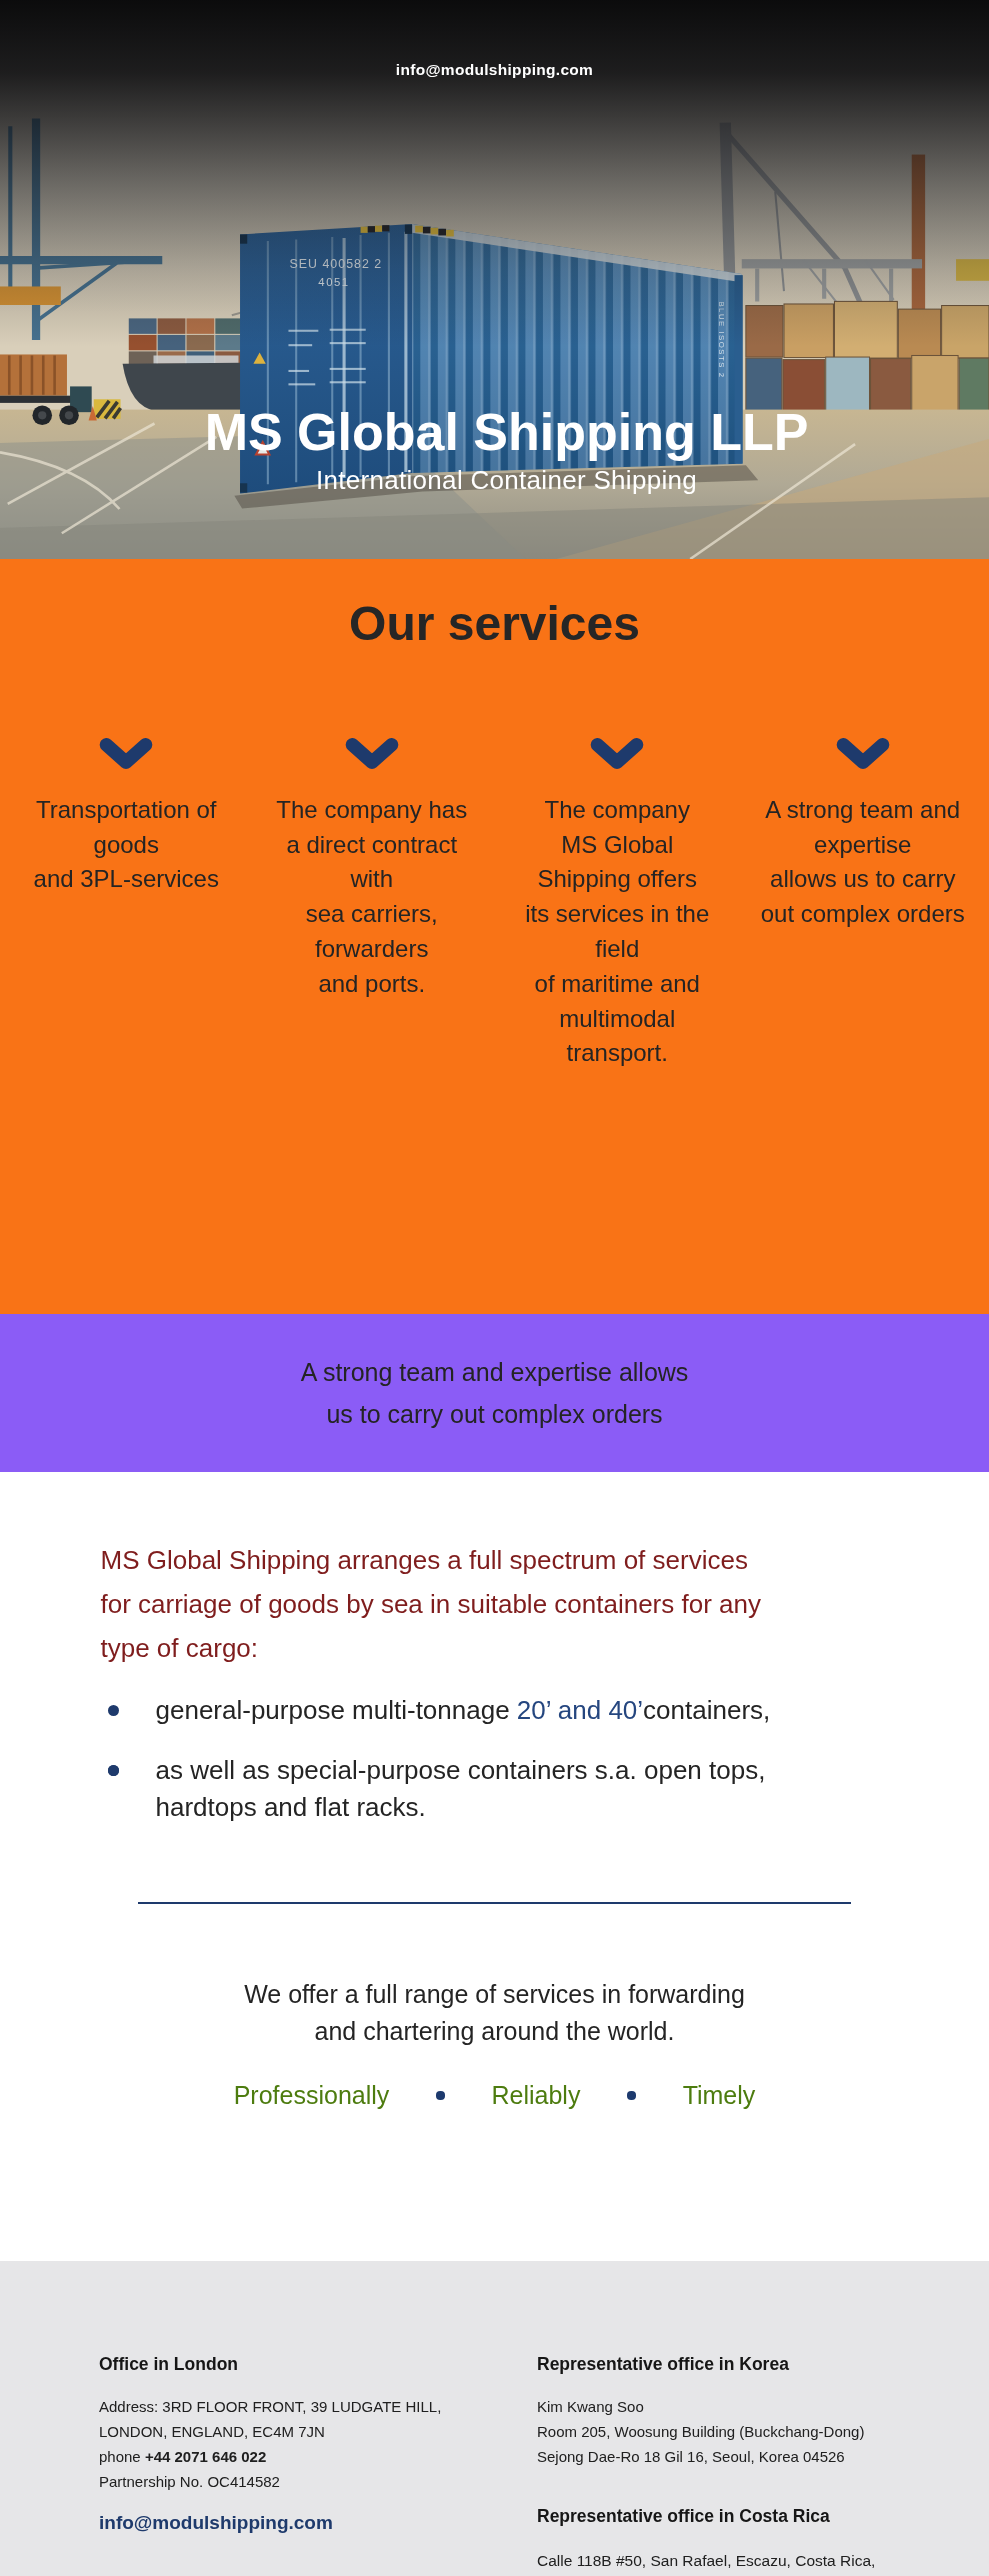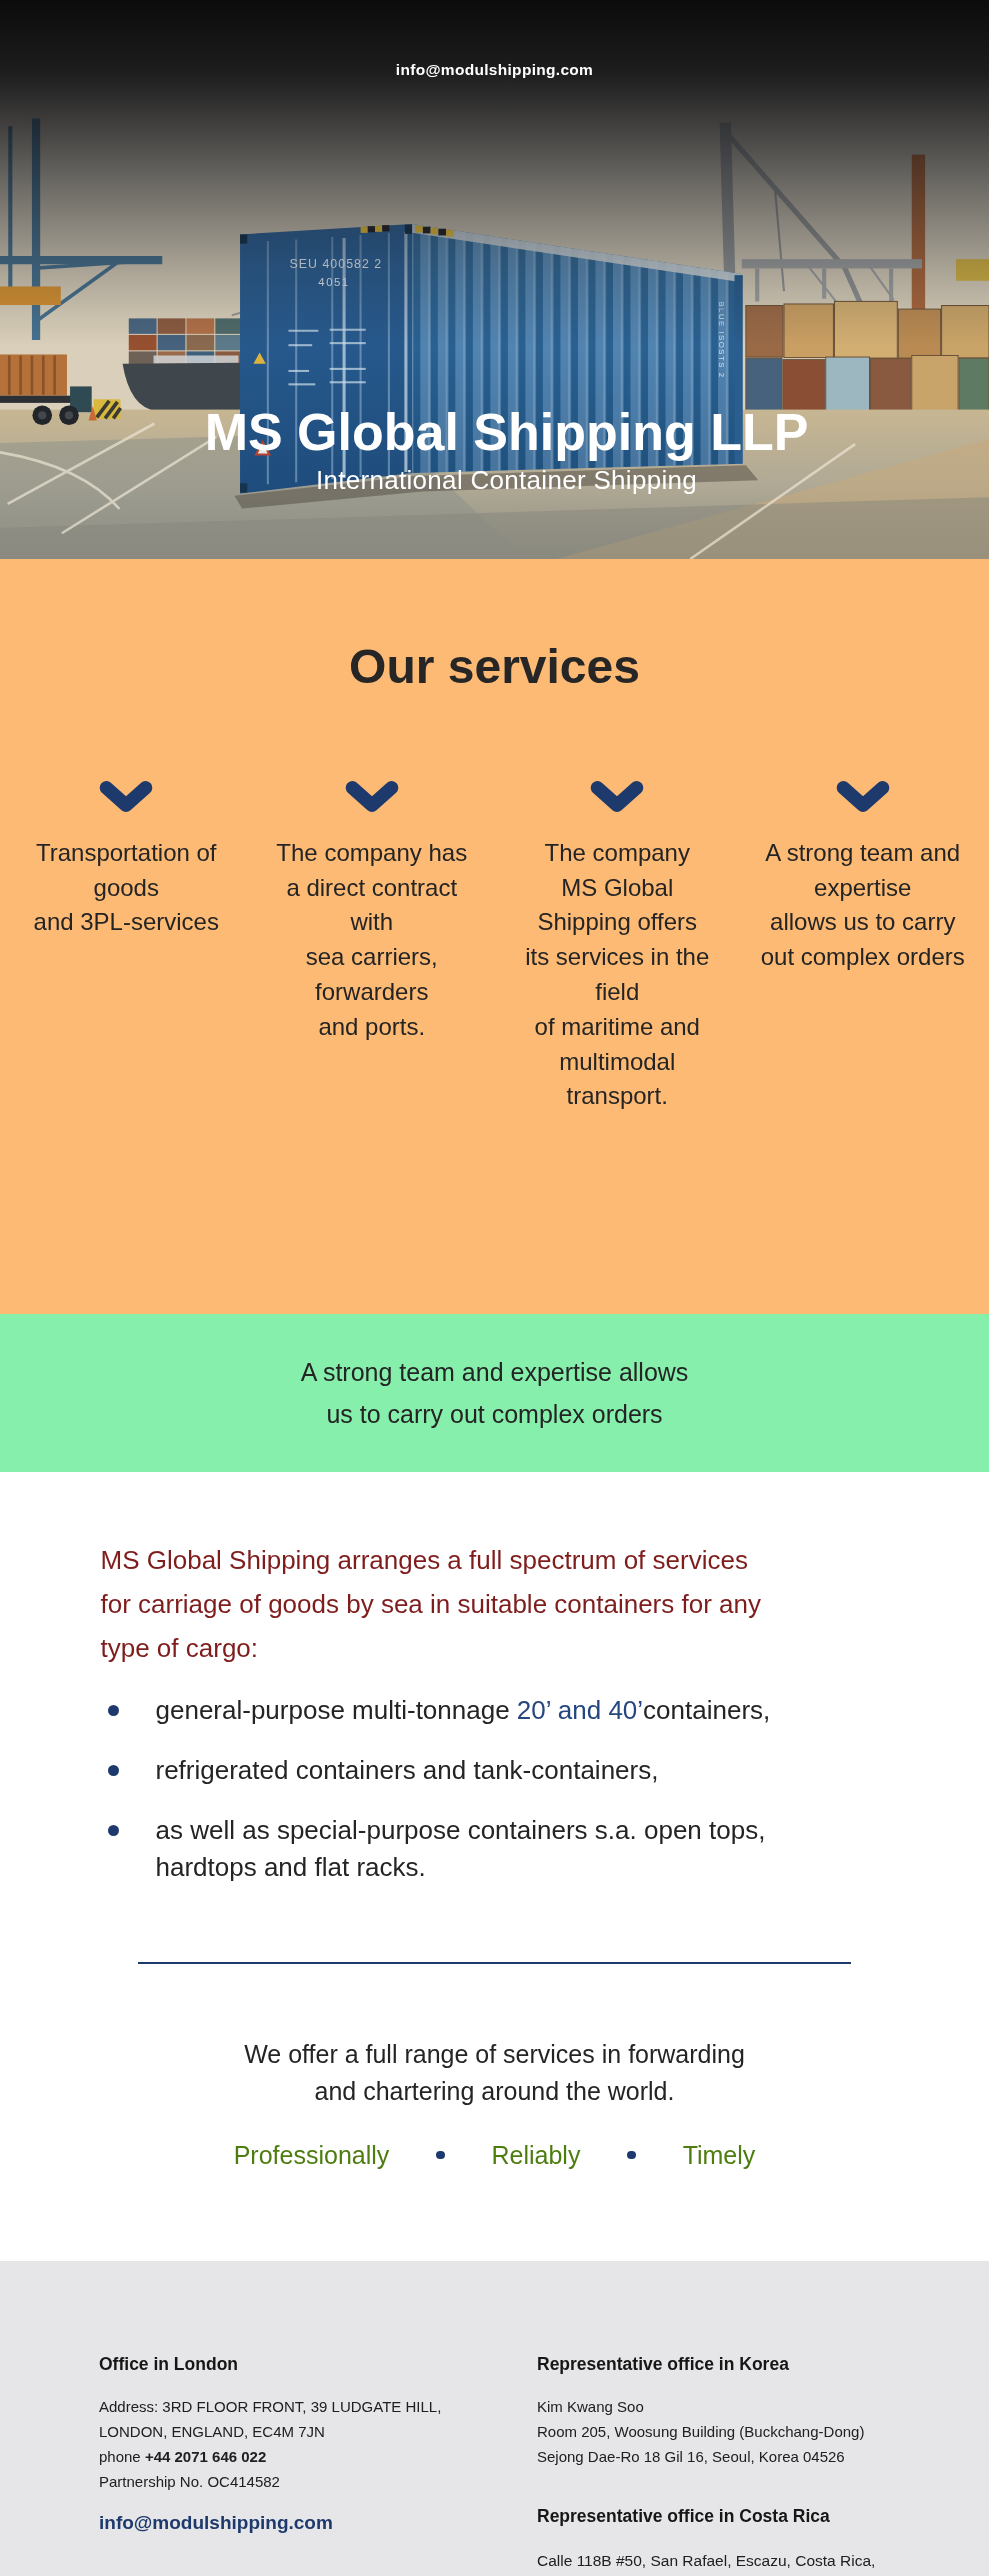--- a/index.html
+++ b/index.html
@@ -11,29 +11,29 @@
   .hero { position:relative; width:989px; height:559px; overflow:hidden; background:#7b7d7c; }
   .hero svg { position:absolute; left:0; top:0; width:989px; height:559px; display:block; }
   .hero-email { position:absolute; left:0; top:61px; width:100%; text-align:center;
     color:#ffffff; font-size:15.5px; font-weight:700; letter-spacing:0.3px; z-index:3; }
   .hero-email a { color:#ffffff; text-decoration:none; }
   .hero-titles { position:absolute; left:12px; top:404px; width:100%; text-align:center; color:#ffffff; z-index:3; }
   .hero-title { font-size:52px; font-weight:700; line-height:1.08; margin:0; letter-spacing:0; }
   .hero-subtitle { font-size:26px; font-weight:400; margin-top:5.2px; letter-spacing:0.3px; }
 
   
-  .services { height:755px; padding-top:82px; background:#fdba74; }
+  .services { height:755px; padding-top:39px; background:#f97316; }
   .services-heading { margin:0; text-align:center; font-size:48px; line-height:1.08; font-weight:700; color:#262626; }
   .services-grid { width:948px; margin:88px auto 0; display:grid; grid-template-columns:1fr 1fr 1fr 1fr; row-gap:48px;gap:34px; }
   .service { display:flex; flex-direction:column; align-items:center; text-align:center; }
   .chevron { width:54px; height:32px; margin-bottom:23px; }
   .service-text { font-size:24px; line-height:1.45; white-space:pre-line; color:#242424; }
 
   
-  .banner { height:158px; background:#86efac; display:flex; align-items:center; justify-content:center; }
+  .banner { height:158px; background:#8b5cf6; display:flex; align-items:center; justify-content:center; }
   .banner-text { font-size:25px; line-height:1.7; text-align:center; white-space:pre-line; color:#242424; }
 
   
   .middle { height:789px; padding-top:66px; background:#ffffff; }
   .text-block { width:788px; margin:0 auto; }
   .intro { margin:0; font-size:26px; line-height:1.7; white-space:pre-line; color:#7f1d1d; }
   .bullets { list-style:none; margin:21.6px 0 0; padding:0; }
   .bullets li { position:relative; padding-left:55px; font-size:26px; line-height:1.42; margin-bottom:23px; color:#242424; }
   .bullet-dot { position:absolute; left:7.2px; top:13px; width:11.3px; height:11.3px; border-radius:50%; background:#1e3a6c; }
   .bullet-text { white-space:pre-line; }
@@ -288,21 +288,20 @@
       <p class="intro">MS Global Shipping arranges a full spectrum of services
 for carriage of goods by sea in suitable containers for any
 type of cargo:</p>
       <ul class="bullets">
         <li>
           <span class="bullet-dot"></span>
           <span>general-purpose multi-tonnage </span><span class="highlight">20’ and 40’</span><span>containers,</span>
         </li>
         <li>
           <span class="bullet-dot"></span>
-          <span class="bullet-text">refrigerated containers and tank-containers,</span>
         </li>
         <li>
           <span class="bullet-dot"></span>
           <span class="bullet-text">as well as special-purpose containers s.a. open tops,
 hardtops and flat racks.</span>
         </li>
       </ul>
     </div>
 
     <hr class="divider">

